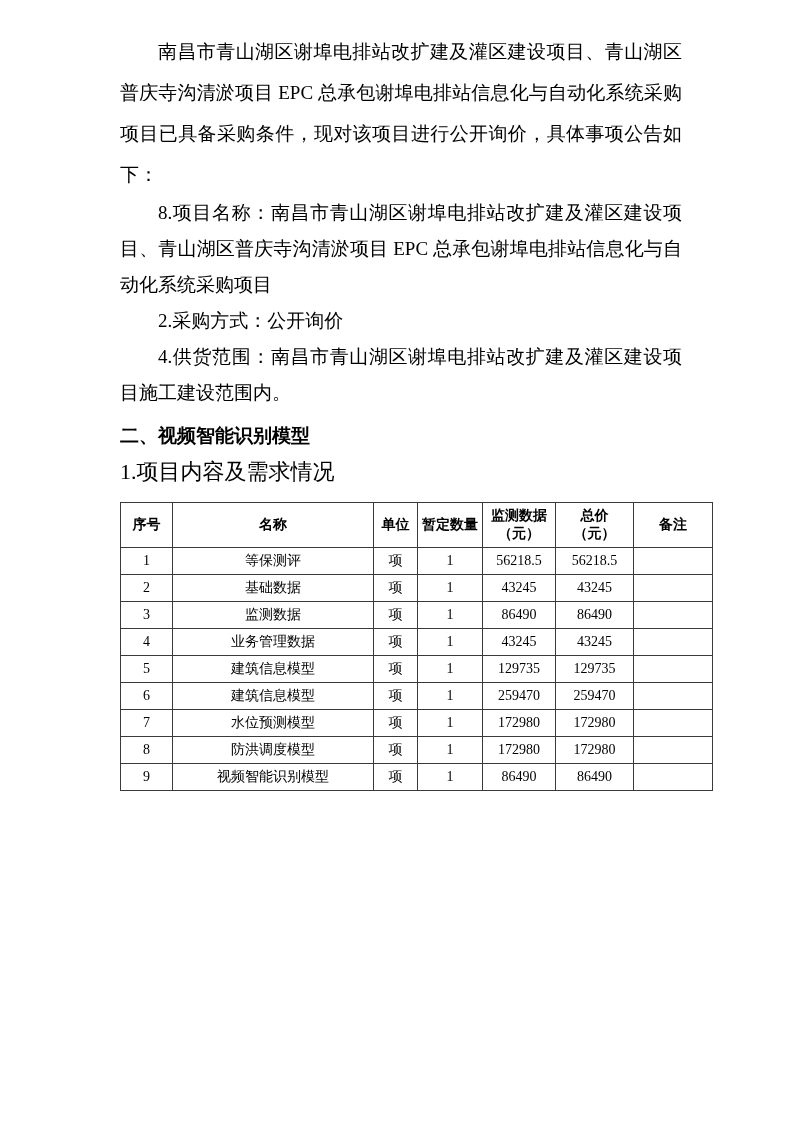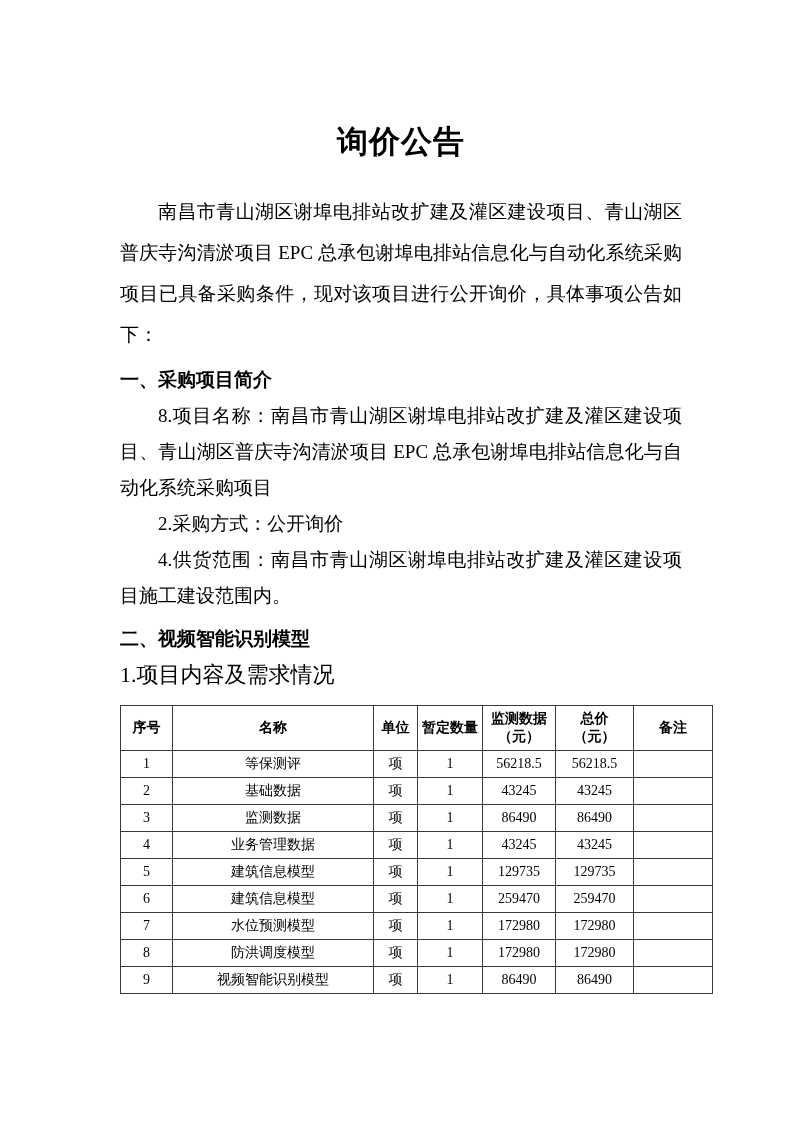--- a/index.html
+++ b/index.html
@@ -78,25 +78,23 @@
   table.req td { height: 26px; font-weight: normal; }
   .th-line2:empty { display: none; }
   .th-line2 { display: block; }
 </style>
 </head>
 <body>
 
 <div class="page">
   <div class="doc">
 
-    <h1 class="doc-title">询价公告</h1>
 
     <p class="intro">南昌市青山湖区谢埠电排站改扩建及灌区建设项目、青山湖区普庆寺沟清淤项目 EPC 总承包谢埠电排站信息化与自动化系统采购项目已具备采购条件，现对该项目进行公开询价，具体事项公告如下：</p>
 
-    <h2 class="sec-heading">一、采购项目简介</h2>
 
     <p class="item">8.项目名称：南昌市青山湖区谢埠电排站改扩建及灌区建设项目、青山湖区普庆寺沟清淤项目 EPC 总承包谢埠电排站信息化与自动化系统采购项目</p>
     <p class="item">2.采购方式：公开询价</p>
     <p class="item">4.供货范围：南昌市青山湖区谢埠电排站改扩建及灌区建设项目施工建设范围内。</p>
 
     <h2 class="sec-heading">二、视频智能识别模型</h2>
 
     <p class="sub-heading">1.项目内容及需求情况</p>
 
     <table class="req">

